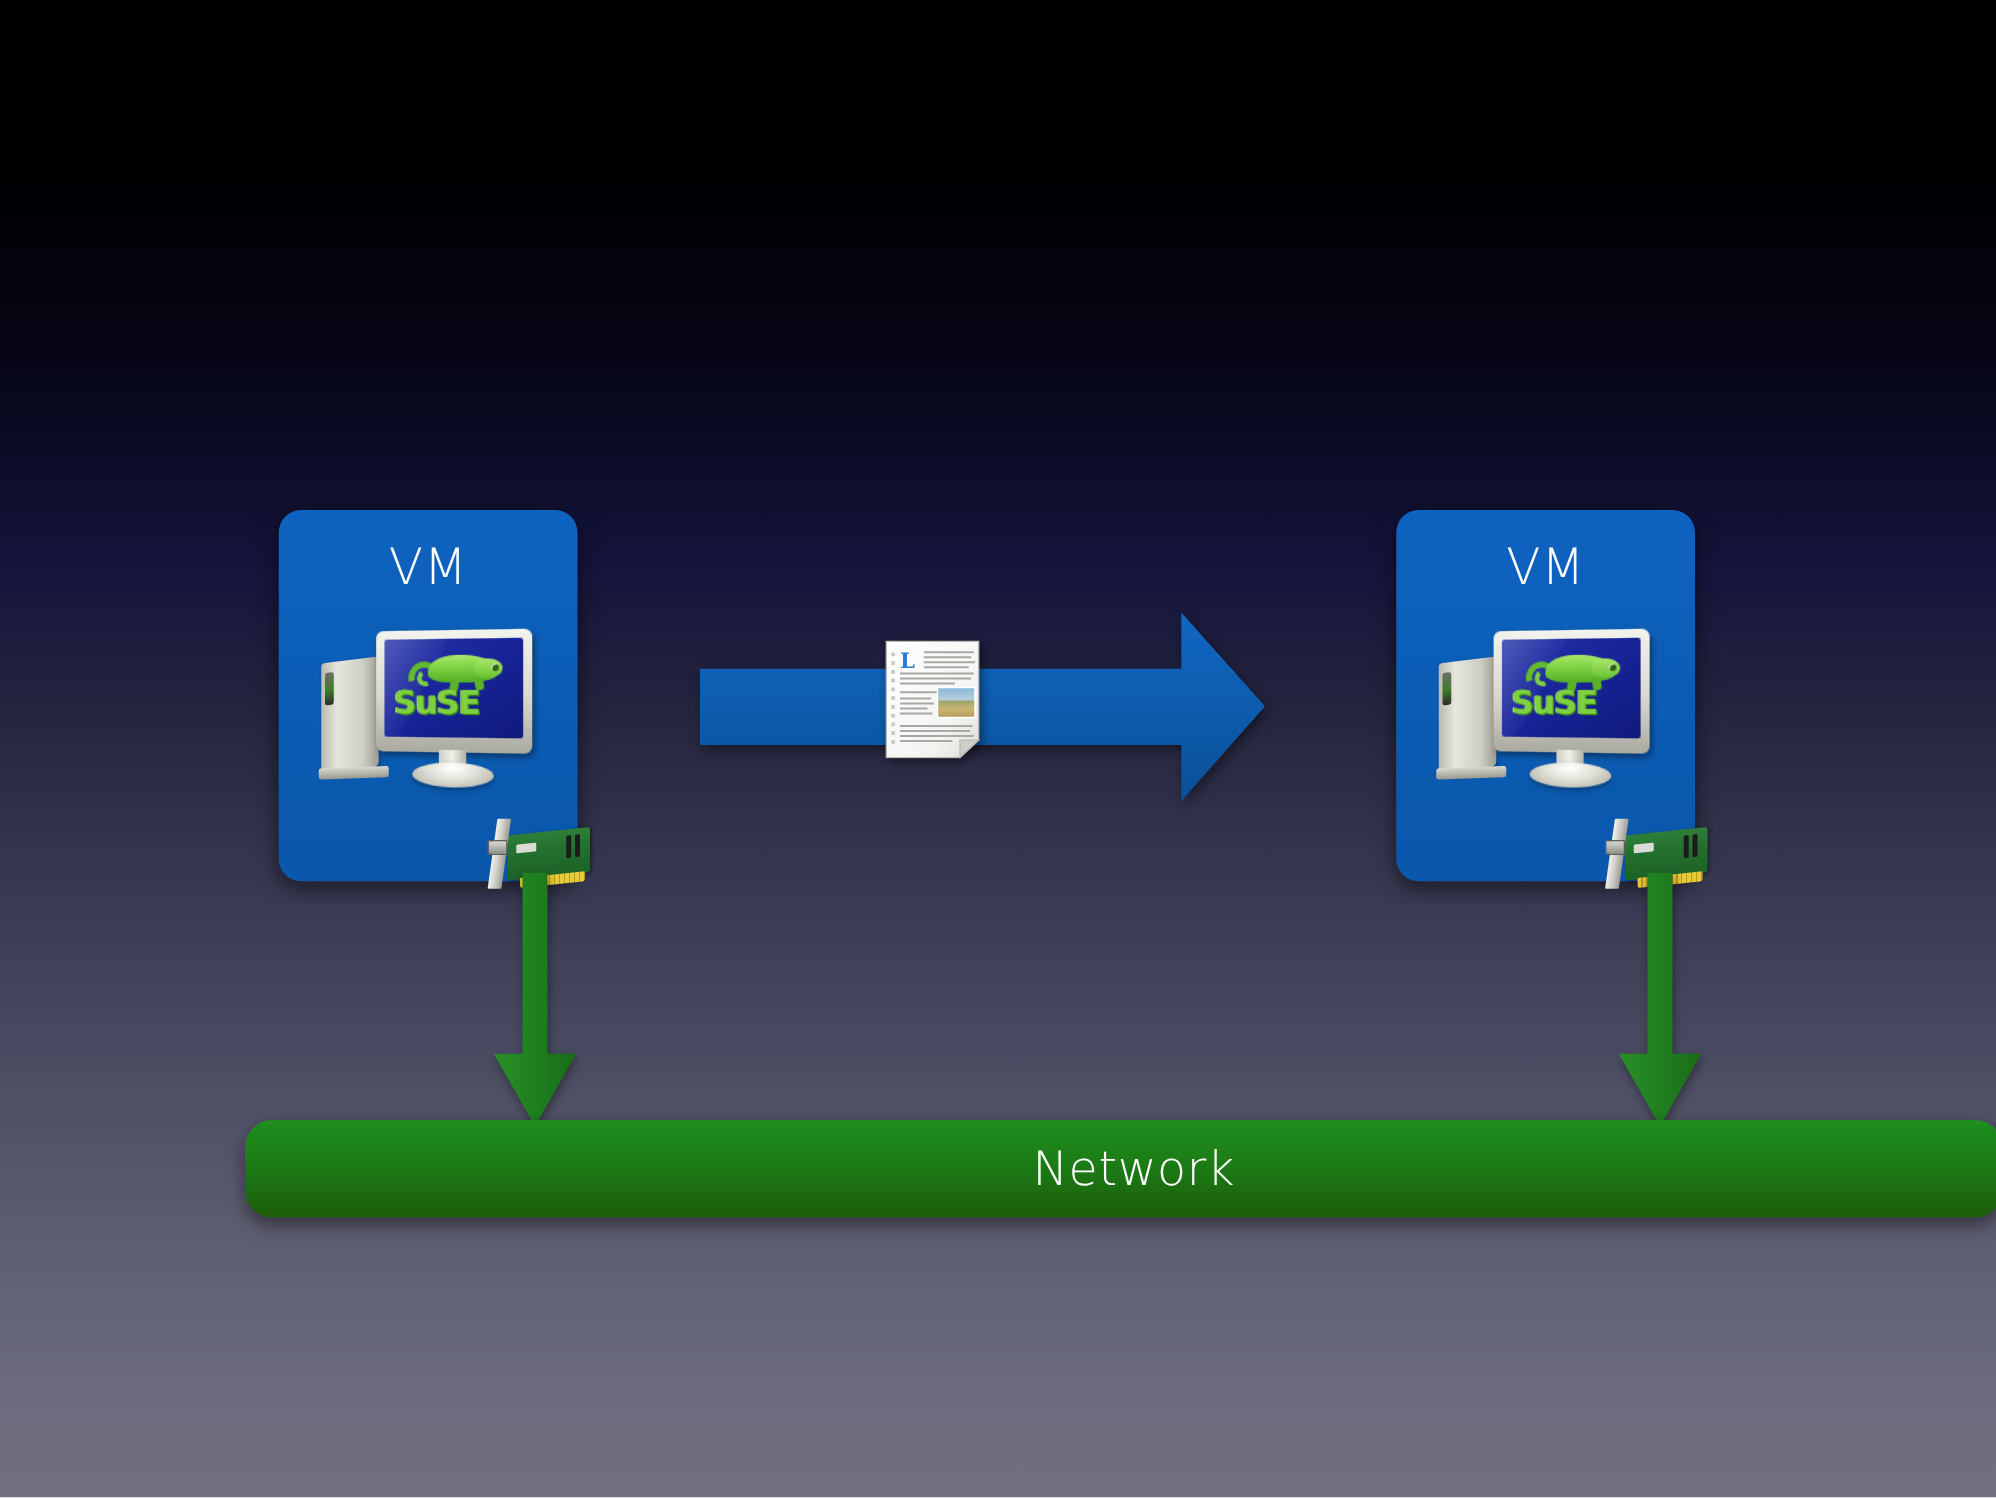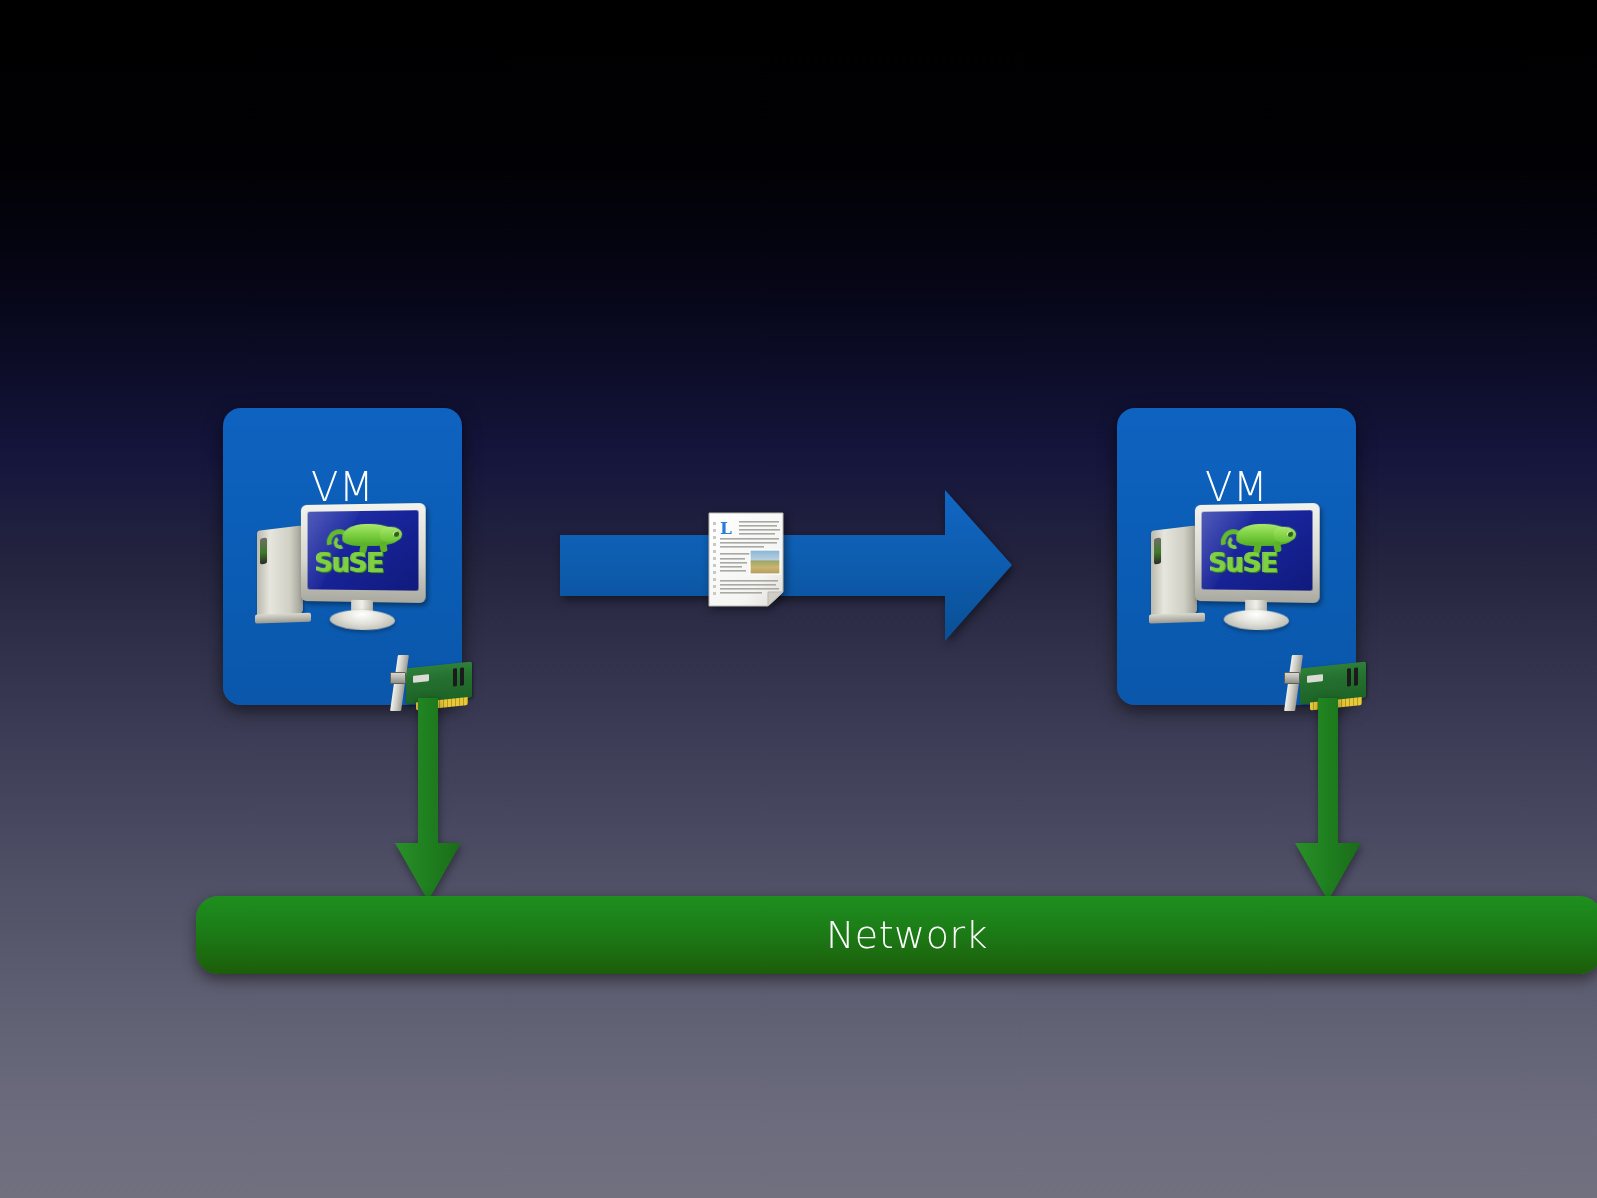--- a/index.html
+++ b/index.html
@@ -61,21 +61,20 @@
   .vm-label {
     position:absolute;
     top:26px; left:0; right:0;
     text-align:center;
     color:#ffffff;
     font-family:"DejaVu Sans", sans-serif;
     font-weight:300;
     font-size:40px;
     line-height:1;
     letter-spacing:0.5px;
-    margin-top:33px;
   }
 
   
   .computer-icon {
     position:absolute;
     left:28px; top:92px;
     width:185px; height:135px;
   }
   
   .tower {

